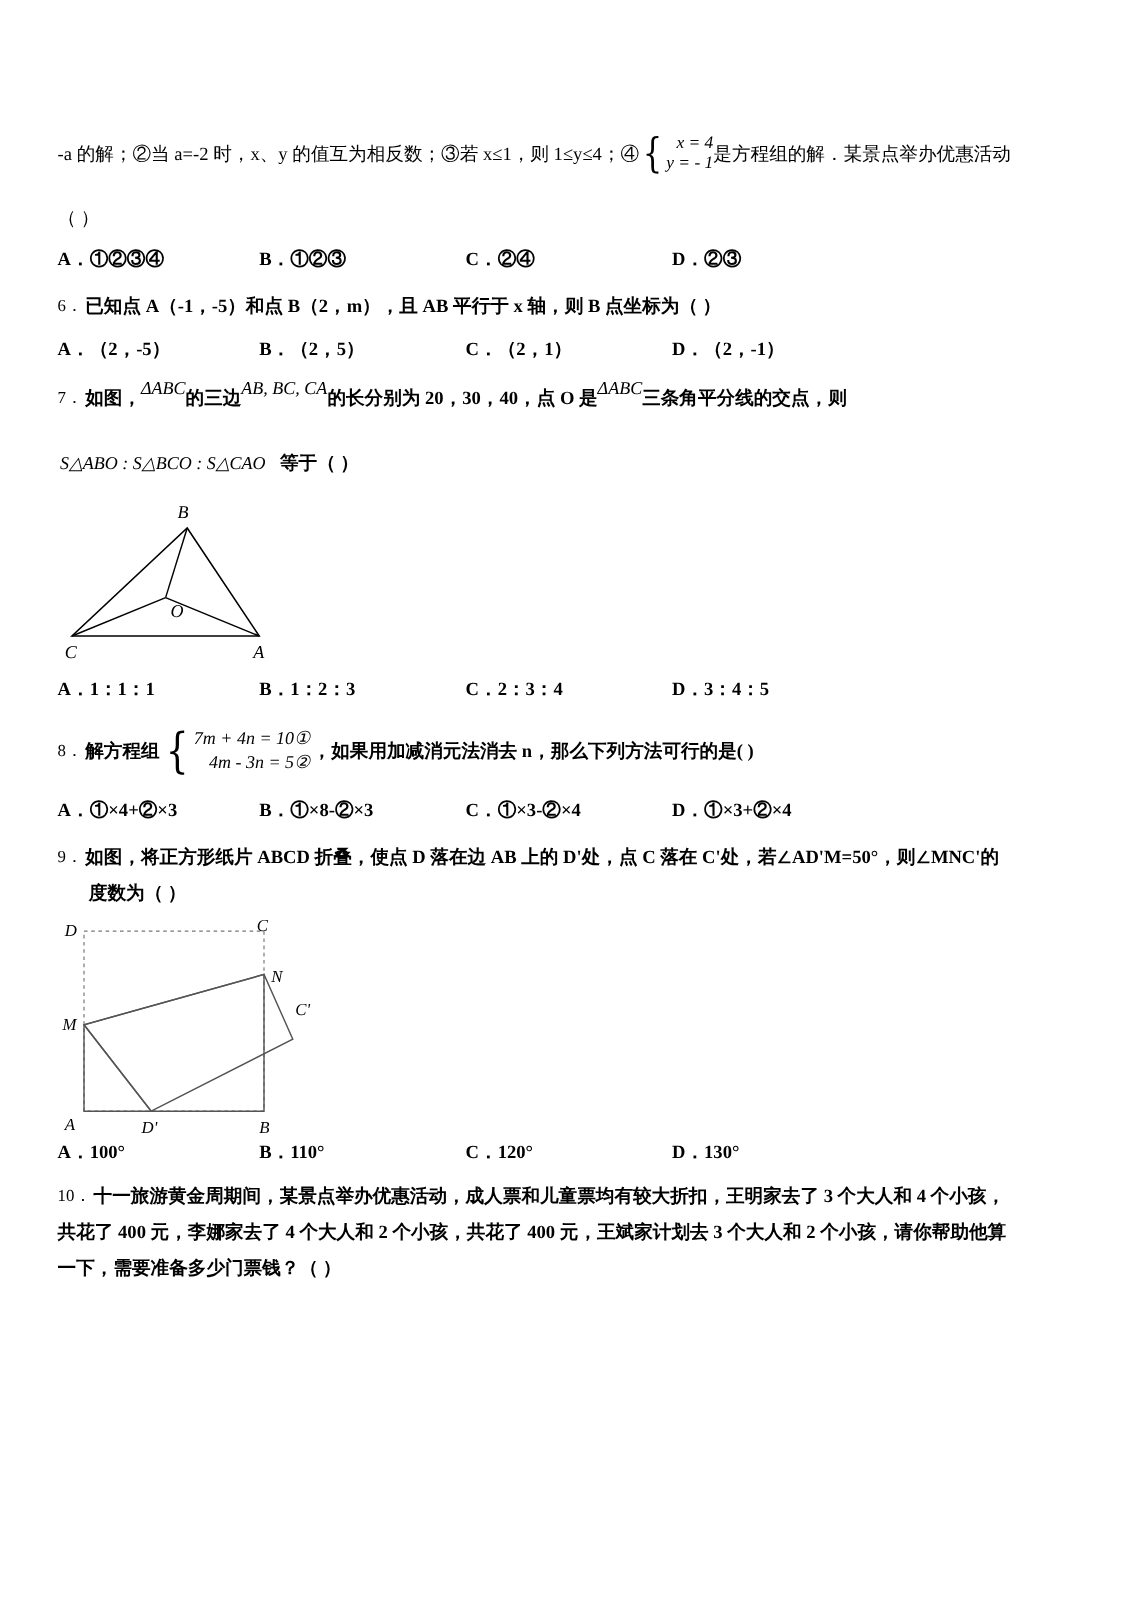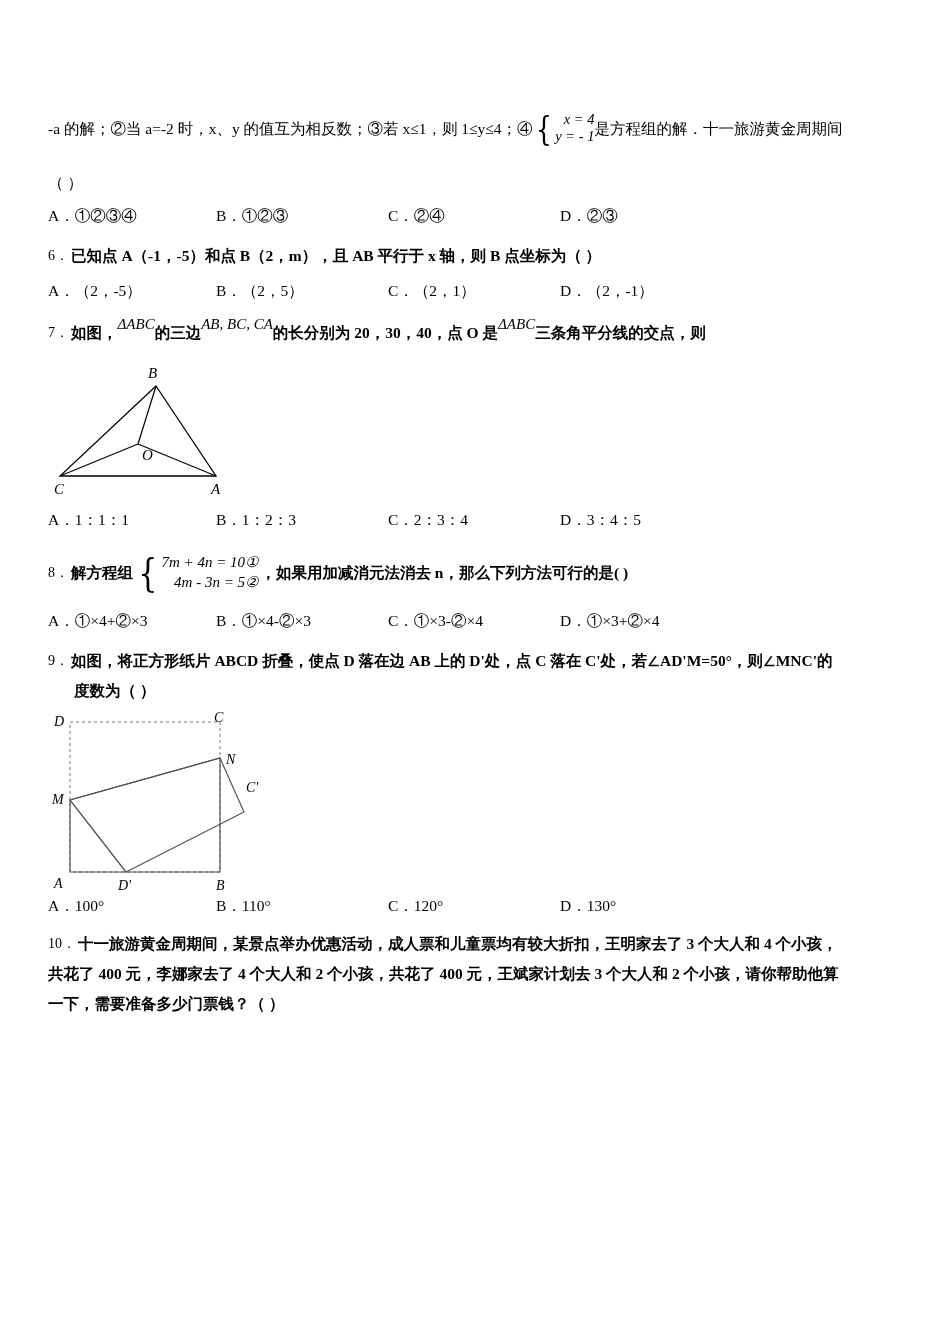--- a/index.html
+++ b/index.html
@@ -17,21 +17,21 @@
     font-size:15.5px;
     line-height:30px;
   }
   .bold { font-weight:bold; }
   .mathi { font-style:italic; font-family:"Liberation Serif", serif; }
 
   
   .opts {
     display:flex;
     font-size:15.5px;
-    font-weight:normal;
+    font-weight:bold;
     margin:10px 0 6px 0;
   }
   .opts > div { flex:0 0 auto; }
   .o1 { width:168px; }
   .o2 { width:172px; }
   .o3 { width:172px; }
   .o4 { width:172px; }
 
   
   .sys {
@@ -73,21 +73,21 @@
 
     <div class="qline" style="display:flex; align-items:center; flex-wrap:nowrap;">
       <span style="white-space:nowrap;">‑a 的解；②当 a=‑2 时，x、y 的值互为相反数；③若 x≤1，则 1≤y≤4；④</span>
       <span class="sys">
         <span class="brace">{</span>
         <span class="sysrows">
           <div>x = 4</div>
           <div>y = - 1</div>
         </span>
       </span>
-      <span style="white-space:nowrap;">是方程组的解．十一旅游黄金周期间</span>
+      <span style="white-space:nowrap;">是方程组的解．某景点举办优惠活动</span>
     </div>
     <div class="qline" style="margin-top:22px;">（      ）</div>
 
     <div class="opts" style="margin-top:8px;">
       <div class="o1">A．①②③④</div>
       <div class="o2">B．①②③</div>
       <div class="o3">C．②④</div>
       <div class="o4">D．②③</div>
     </div>
 
@@ -106,20 +106,24 @@
       <span class="smallnum" style="margin-right:2px;">7．</span>
       <span class="bold">如图，</span>
       <span class="mathi" style="position:relative; top:-9px; font-size:15px;">ΔABC</span>
       <span class="bold">的三边</span>
       <span class="mathi" style="position:relative; top:-9px; font-size:15px;">AB, BC, CA</span>
       <span class="bold">的长分别为 20，30，40，点 O 是</span>
       <span class="mathi" style="position:relative; top:-9px; font-size:15px;">ΔABC</span>
       <span class="bold">三条角平分线的交点，则</span>
     </div>
 
+    <div class="qline" style="margin-top:24px; display:flex; align-items:center;">
+      <span class="sarea" style="margin-left:2px;">S△ABO : S△BCO : S△CAO</span>
+      <span class="bold" style="margin-left:12px;">等于（          ）</span>
+    </div>
 
     <div class="fig" style="height:140px; margin-top:16px;">
       <svg width="260" height="140" viewBox="0 0 260 140" style="position:absolute; left:0; top:0;">
         <polygon points="108,22 168,112 12,112" fill="none" stroke="#000" stroke-width="1.3"></polygon>
         <line x1="108" y1="22" x2="90" y2="80" stroke="#000" stroke-width="1.2"></line>
         <line x1="12" y1="112" x2="90" y2="80" stroke="#000" stroke-width="1.2"></line>
         <line x1="168" y1="112" x2="90" y2="80" stroke="#000" stroke-width="1.2"></line>
         <text x="100" y="14" font-family="Liberation Serif, serif" font-style="italic" font-size="15">B</text>
         <text x="94" y="96" font-family="Liberation Serif, serif" font-style="italic" font-size="15">O</text>
         <text x="6" y="130" font-family="Liberation Serif, serif" font-style="italic" font-size="15">C</text>
@@ -142,21 +146,21 @@
         <span class="sysrows" style="font-size:15px; line-height:20px;">
           <div>7m + 4n = 10①</div>
           <div>4m - 3n = 5②</div>
         </span>
       </span>
       <span class="bold">，如果用加减消元法消去 n，那么下列方法可行的是(        )</span>
     </div>
 
     <div class="opts" style="margin-top:18px;">
       <div class="o1">A．①×4+②×3</div>
-      <div class="o2">B．①×4-②×3</div>
+      <div class="o2">B．①×8-②×3</div>
       <div class="o3">C．①×3-②×4</div>
       <div class="o4">D．①×3+②×4</div>
     </div>
 
     <div class="qline" style="margin-top:14px; display:flex;">
       <span class="smallnum" style="margin-right:2px;">9．</span>
       <span class="bold">如图，将正方形纸片 ABCD 折叠，使点 D 落在边 AB 上的 D'处，点 C 落在 C'处，若∠AD'M=50°，则∠MNC'的</span>
     </div>
     <div class="qline bold" style="margin-left:26px;">度数为（      ）</div>
 

